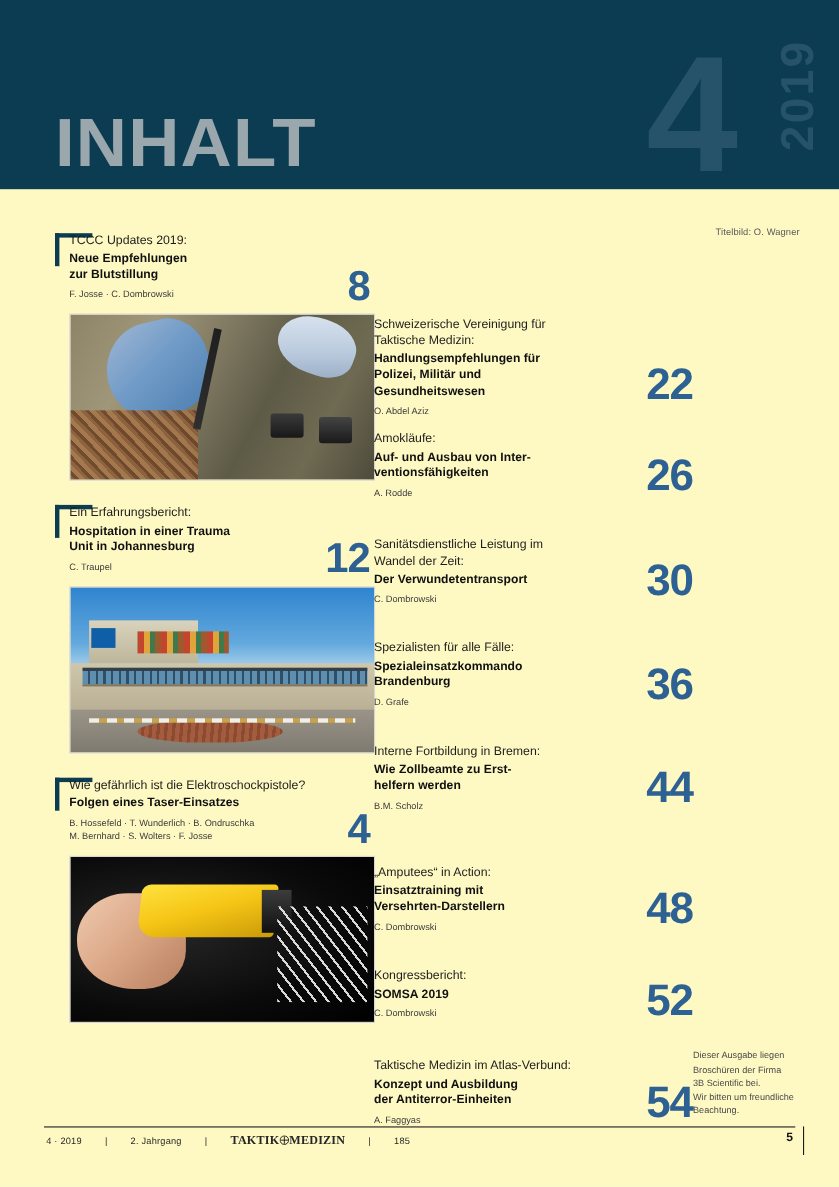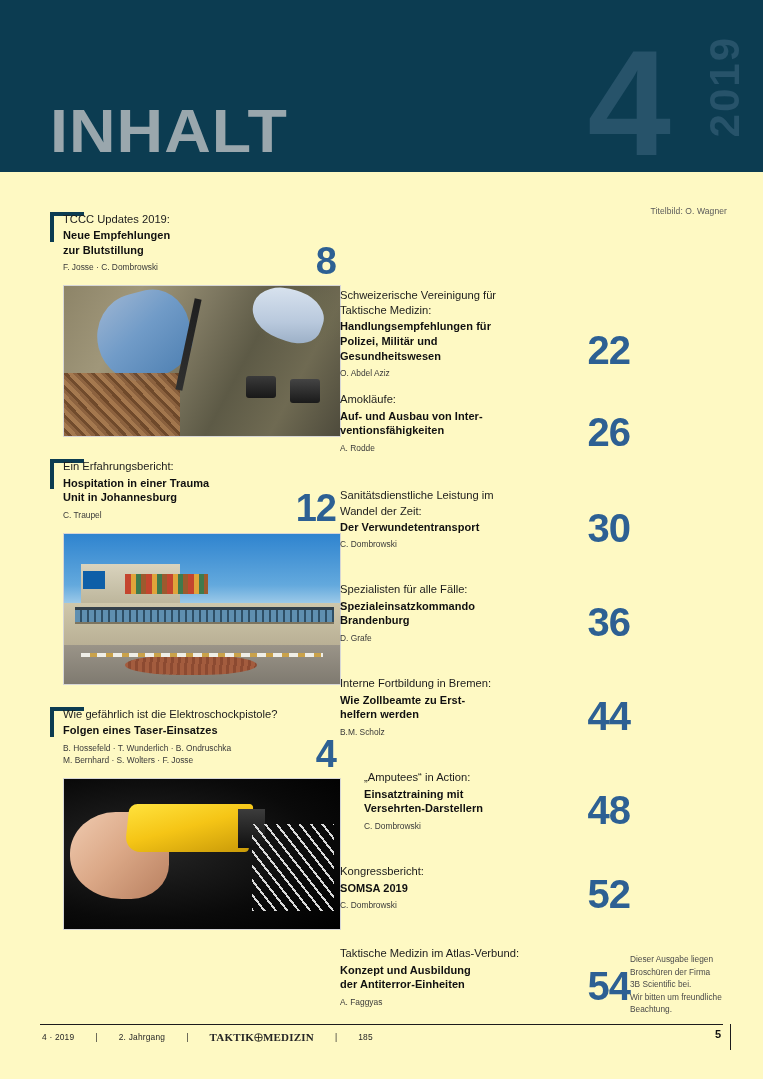--- a/index.html
+++ b/index.html
@@ -345,21 +345,21 @@
         <div class="kicker">Interne Fortbildung in Bremen:</div>
         <div class="title">
           <div>Wie Zollbeamte zu Erst-</div>
           <div>helfern werden</div>
         </div>
         <div class="authors">B.M. Scholz</div>
       </div>
       <div class="pagenum" style="top:22px;">44</div>
     </div>
 
-    <div class="entry right-entry" style="margin-top:4px;padding-left:24px;">
+    <div class="entry right-entry" style="margin-top:20px;">
       <div class="re-text">
         <div class="kicker">„Amputees“ in Action:</div>
         <div class="title">
           <div>Einsatztraining mit</div>
           <div>Versehrten-Darstellern</div>
         </div>
         <div class="authors">C. Dombrowski</div>
       </div>
       <div class="pagenum" style="top:22px;">48</div>
     </div>

